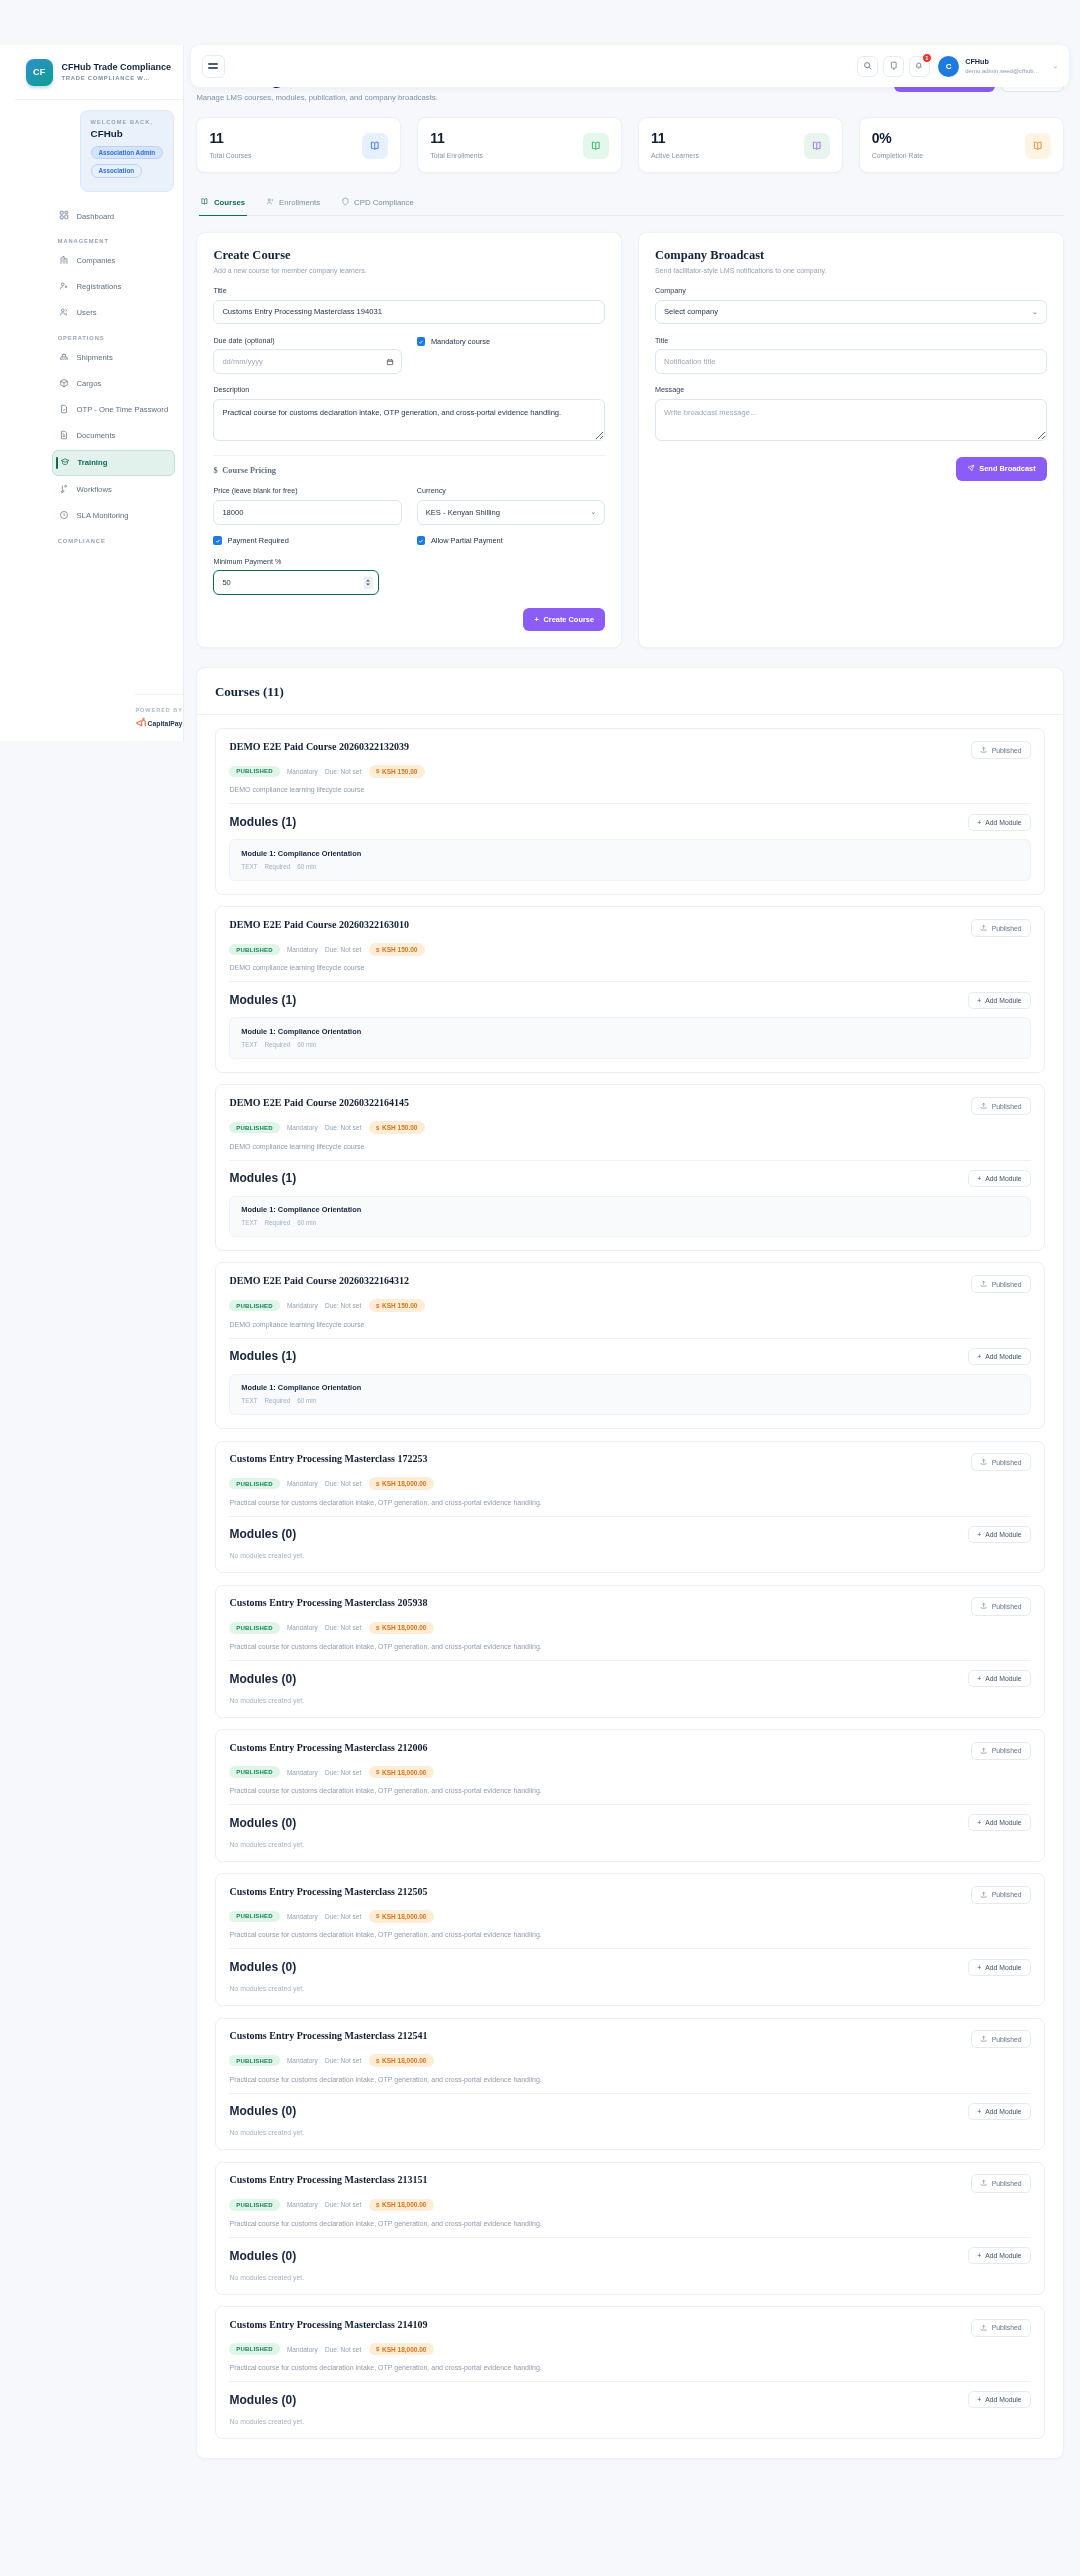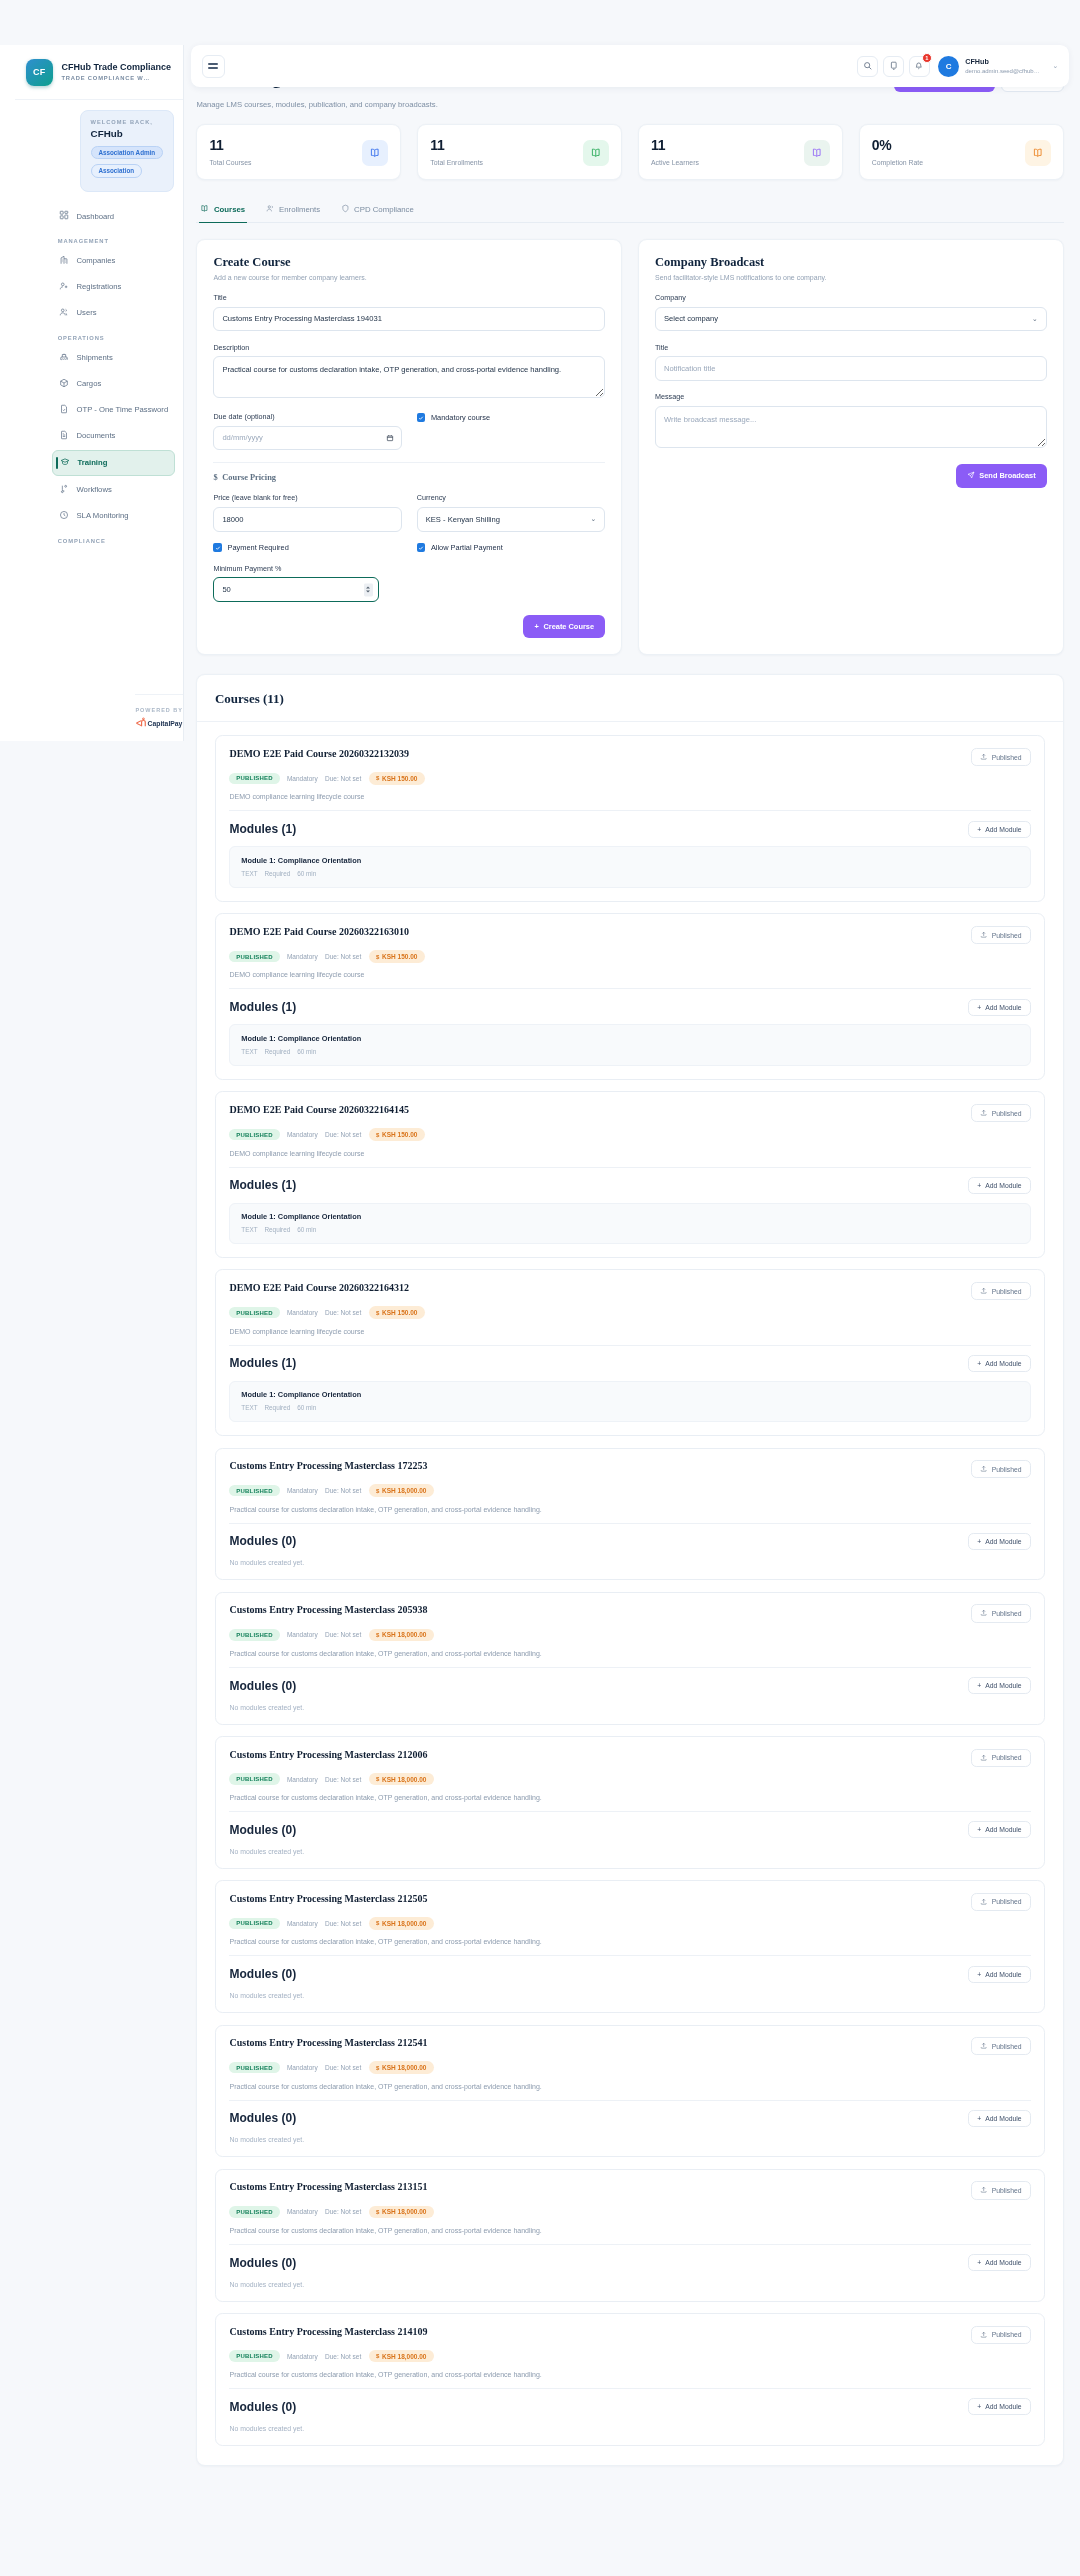--- a/index.html
+++ b/index.html
@@ -110,21 +110,21 @@
   .tb-caret { color: #94a3b5; font-size: 6.8px; margin-left: 6.8px; }
 
   
   .page { position: absolute; left: 191px; top: 68px; width: 878px; }
 
   .page-head { display: flex; align-items: flex-start; padding: 0 5.4px; }
   .page-title {
     font-family: "Liberation Serif", serif; font-size: 18px; font-weight: 700;
     color: #10243d; display: flex; align-items: center; gap: 6px; letter-spacing: -0.1px;
   }
-  .page-sub { font-size: 7.7px; color: #7e8fa4; margin-top: 8px; padding: 0 5.4px; }
+  .page-sub { font-size: 7.7px; color: #7e8fa4; margin-top: 1px; padding: 0 5.4px; }
   .page-actions { margin-left: auto; display: flex; gap: 6px; align-items: center; }
   .btn {
     display: inline-flex; align-items: center; gap: 4.7px; border-radius: 6px;
     font-size: 7.4px; font-weight: 600; padding: 6px 10px; cursor: pointer; border: 0.7px solid transparent;
     white-space: nowrap;
   }
   .btn-primary { background: #8b5cf6; color: #fff; }
   .btn-ghost { background: #fff; color: #42536a; border-color: #e2e9f1; }
 
   
@@ -524,25 +524,20 @@
 
     <div class="card">
       <div class="card-title">Create Course</div>
       <div class="card-sub">Add a new course for member company learners.</div>
 
       <div class="field">
         <label class="field-lbl">Title</label>
         <input class="inp" type="text" value="Customs Entry Processing Masterclass 194031" style="">
       </div>
 
-      <div class="field">
-        <label class="field-lbl">Description</label>
-        <textarea class="inp tall" style="">Practical course for customs declaration intake, OTP generation, and cross-portal evidence handling.</textarea>
-      </div>
-
       <div class="field two-col">
         <div>
           <label class="field-lbl">Due date (optional)</label>
           <div class="date-wrap">
             <input class="inp" type="text" placeholder="dd/mm/yyyy" style="">
             <span class="cal-ico"><svg width="8" height="8" viewBox="0 0 24 24" fill="none" stroke="#1d2b3d" stroke-width="1.9">
                   <rect x="4" y="6" width="16" height="14" rx="1.5"></rect>
                   <path d="M4 10h16M8 3.5v3M16 3.5v3"></path>
                 </svg></span>
           </div>
@@ -550,20 +545,25 @@
         <div style="padding-top:1.4px">
           <div class="chk-row">
             <span class="chk">
                 <svg width="6" height="6" viewBox="0 0 24 24" fill="none" stroke="#fff" stroke-width="3.4">
                   <path d="M5 12.5l4.5 4.5L19 7"></path>
                 </svg>
               </span>
             <span>Mandatory course</span>
           </div>
         </div>
+      </div>
+
+      <div class="field">
+        <label class="field-lbl">Description</label>
+        <textarea class="inp tall" style="">Practical course for customs declaration intake, OTP generation, and cross-portal evidence handling.</textarea>
       </div>
 
       <div class="divider"></div>
 
       <div class="pricing-hd">
         <span>$</span>
         <span>Course Pricing</span>
       </div>
 
       <div class="field two-col">

